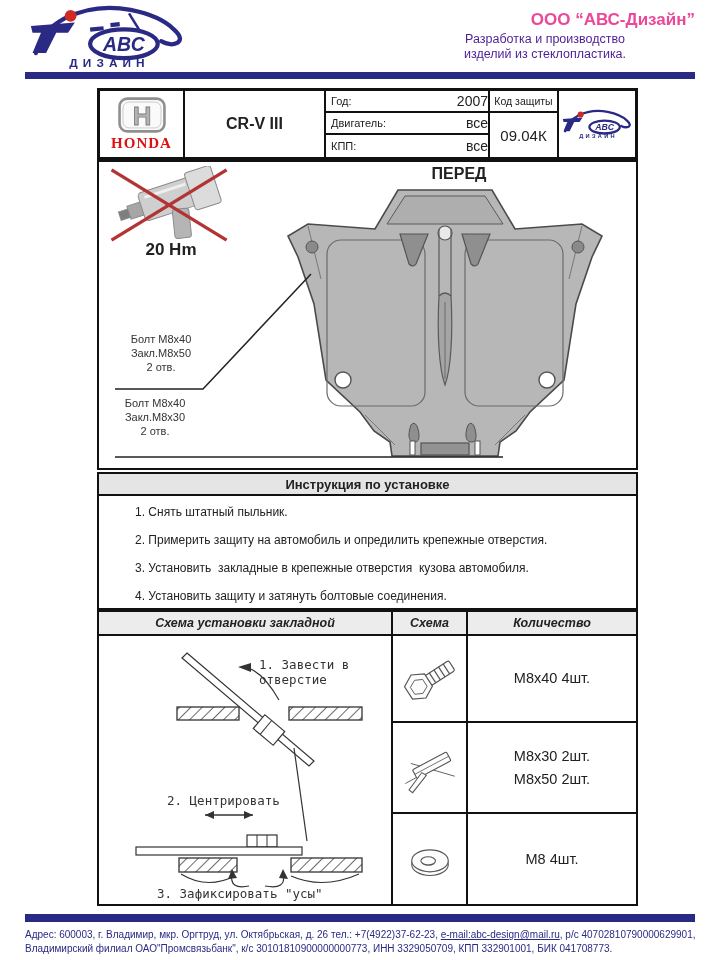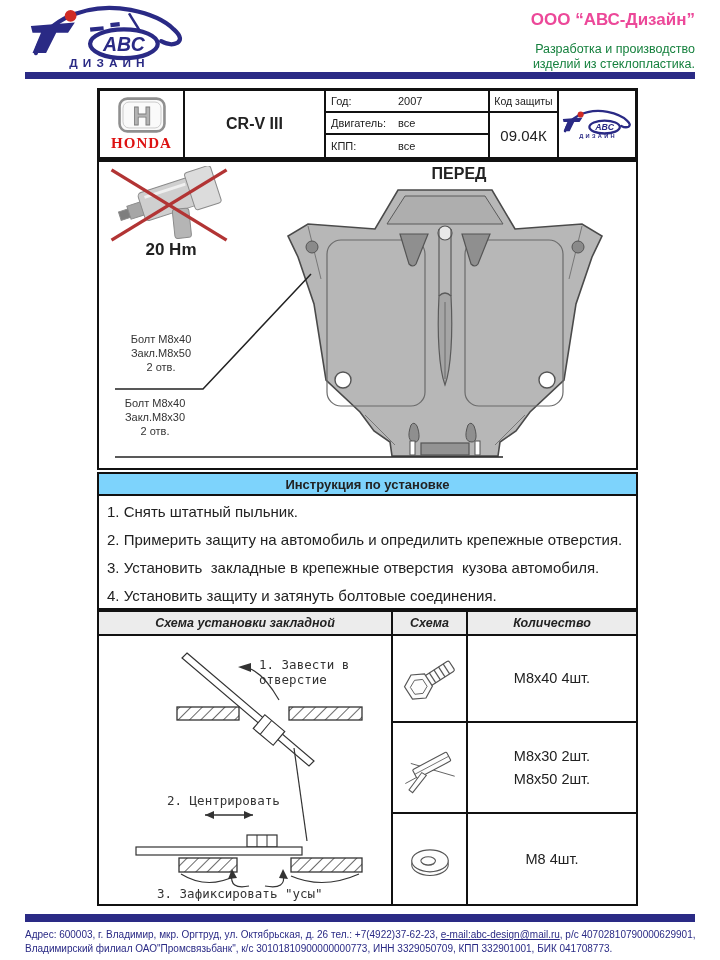--- a/index.html
+++ b/index.html
@@ -1,51 +1,51 @@
 <!DOCTYPE html>
 <html><head>
 <meta charset="utf-8">
 <style>
   html,body{margin:0;padding:0;background:#fff;}
   .page{position:relative;width:720px;height:960px;background:#fff;overflow:hidden;
         font-family:"Liberation Sans",sans-serif;color:#222;}
   .abs{position:absolute;}
   
   .company{font-size:17px;font-weight:bold;color:#ec4899;text-align:right;}
-  .tagline{font-size:12.5px;line-height:15px;color:#15803d;text-align:right;margin-top:12px;}
+  .tagline{font-size:12.5px;line-height:15px;color:#4c1d95;text-align:center;margin-top:2px;}
   .rule{background:#2a2a85;}
   
   .vtable{left:97px;top:88px;width:541px;height:72px;border:3px solid #111;
           box-sizing:border-box;display:flex;}
   .vcell{box-sizing:border-box;border-right:2px solid #111;display:flex;
          flex-direction:column;align-items:center;justify-content:center;}
   .vcell:last-child{border-right:none;}
   .model{font-size:16px;font-weight:bold;}
   .brand{font-family:"Liberation Serif",serif;font-weight:bold;color:#dd1111;
          font-size:15px;letter-spacing:1px;margin-top:1px;}
   .specrow{box-sizing:border-box;height:22px;display:flex;align-items:center;width:100%;}
   .specrow.b{border-bottom:2px solid #111;}
   .speclabel{font-size:11px;padding-left:5px;flex:1;}
-  .specval{font-size:11px;width:90px;text-align:left;}
+  .specval{font-size:14px;width:90px;text-align:right;}
   .codehead{box-sizing:border-box;height:22px;width:100%;border-bottom:2px solid #111;
             display:flex;align-items:center;justify-content:center;font-size:10.5px;}
   .codeval{height:44px;display:flex;align-items:center;justify-content:center;font-size:15px;}
   
   .drawbox{left:97px;top:160px;width:541px;height:310px;border:2px solid #111;
            box-sizing:border-box;}
   .front{font-size:16px;font-weight:bold;text-align:center;}
   .torque{font-size:17px;font-weight:bold;text-align:center;}
   .callout{font-size:11px;line-height:14px;text-align:center;color:#333;}
   
-  .ihead{left:97px;top:472px;width:541px;height:24px;border:2px solid #111;background:#7dd3fc;
+  .ihead{left:97px;top:472px;width:541px;height:24px;border:2px solid #111;background:#e5e5e5;
          box-sizing:border-box;display:flex;align-items:center;justify-content:center;
          font-size:13px;font-weight:bold;}
   .ilist{left:97px;top:494px;width:541px;height:116px;border:2px solid #111;border-top:none;
          box-sizing:border-box;padding:4px 0 0 8px;}
-  .iitem{font-size:15px;height:28px;line-height:28px;white-space:pre;}
+  .iitem{font-size:12px;height:28px;line-height:28px;white-space:pre;margin-left:28px;}
   
   .ltable{left:97px;top:610px;width:541px;height:296px;border:2px solid #111;box-sizing:border-box;
           display:grid;grid-template-columns:294px 75px 1fr;grid-template-rows:24px 87px 91px 1fr;}
   .lcell{box-sizing:border-box;display:flex;align-items:center;justify-content:center;}
   .hd{background:#ececec;font-size:12.5px;font-weight:bold;font-style:italic;}
   .br{border-right:2px solid #111;}
   .bb{border-bottom:2px solid #111;}
   .scheme-cell{grid-row:2/5;align-items:flex-start;justify-content:flex-start;}
   .qty{font-size:14.5px;line-height:23px;text-align:center;}
   

